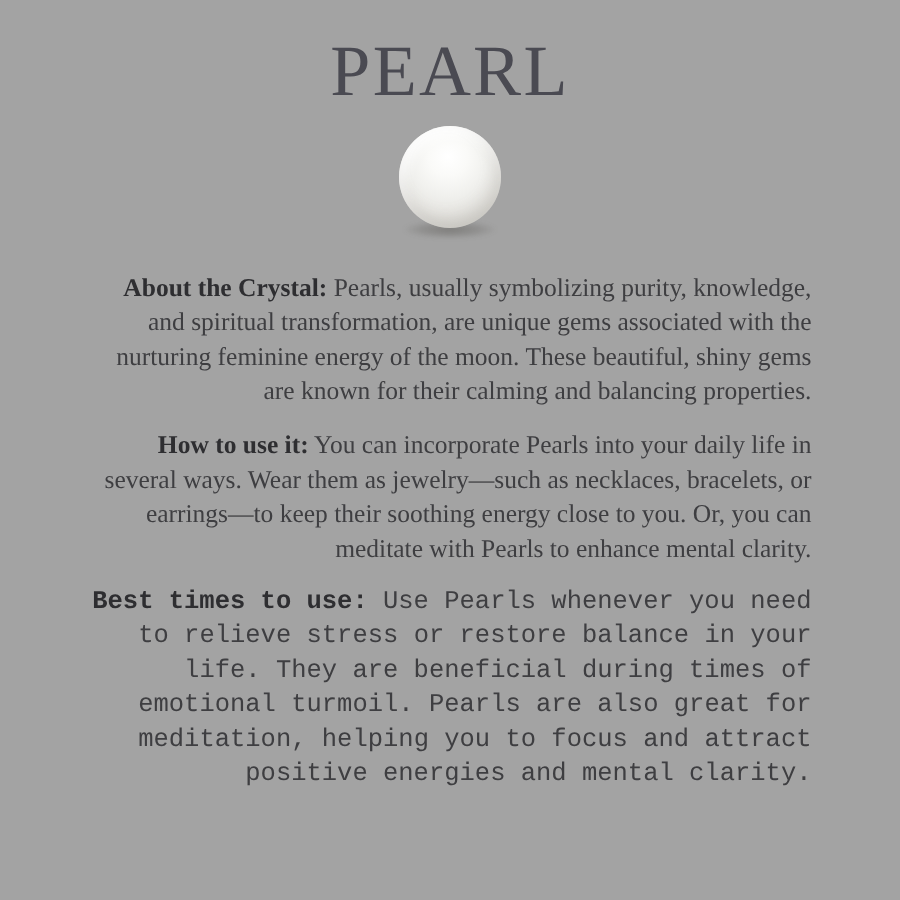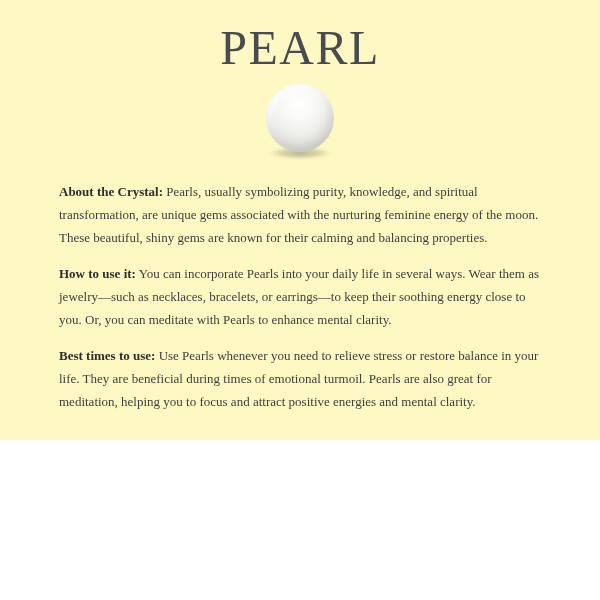--- a/index.html
+++ b/index.html
@@ -3,22 +3,22 @@
 <meta charset="utf-8">
 <style>
   html, body {
     margin: 0;
     padding: 0;
     background: #ffffff;
   }
   .page {
     position: relative;
     width: 600px;
-    height: 440px;
-    background: #fef9c3;
+    height: 600px;
+    background: #a3a3a3;
     overflow: hidden;
     font-family: "Liberation Serif", serif;
   }
   .title {
     margin: 24px 0 0 0;
     text-align: center;
     font-size: 48px;
     line-height: 48px;
     font-weight: 400;
     letter-spacing: 1.5px;
@@ -58,30 +58,31 @@
       #e6e5e1 65%,
       #d8d7d2 84%,
       #c9c8c2 100%);
     box-shadow:
       inset -3px -6px 10px rgba(150, 148, 140, 0.28),
       inset 3px 6px 8px rgba(255, 255, 255, 0.9);
   }
   .content {
     width: 482px;
     margin: 20px auto 0 auto;
-    font-size: 13px;
+    font-size: 17px;
     line-height: 23px;
     color: #3e3e41;
-    text-align: left;
+    text-align: right;
   }
   .para {
     margin: 0 0 13px 0;
   }
   .para:last-child {
     margin-bottom: 0;
+    font-family: Liberation Mono, monospace;
   }
   .para strong {
     font-weight: 700;
     color: #2e2e31;
   }
 </style>
 </head>
 <body>
 
 <div class="page">

